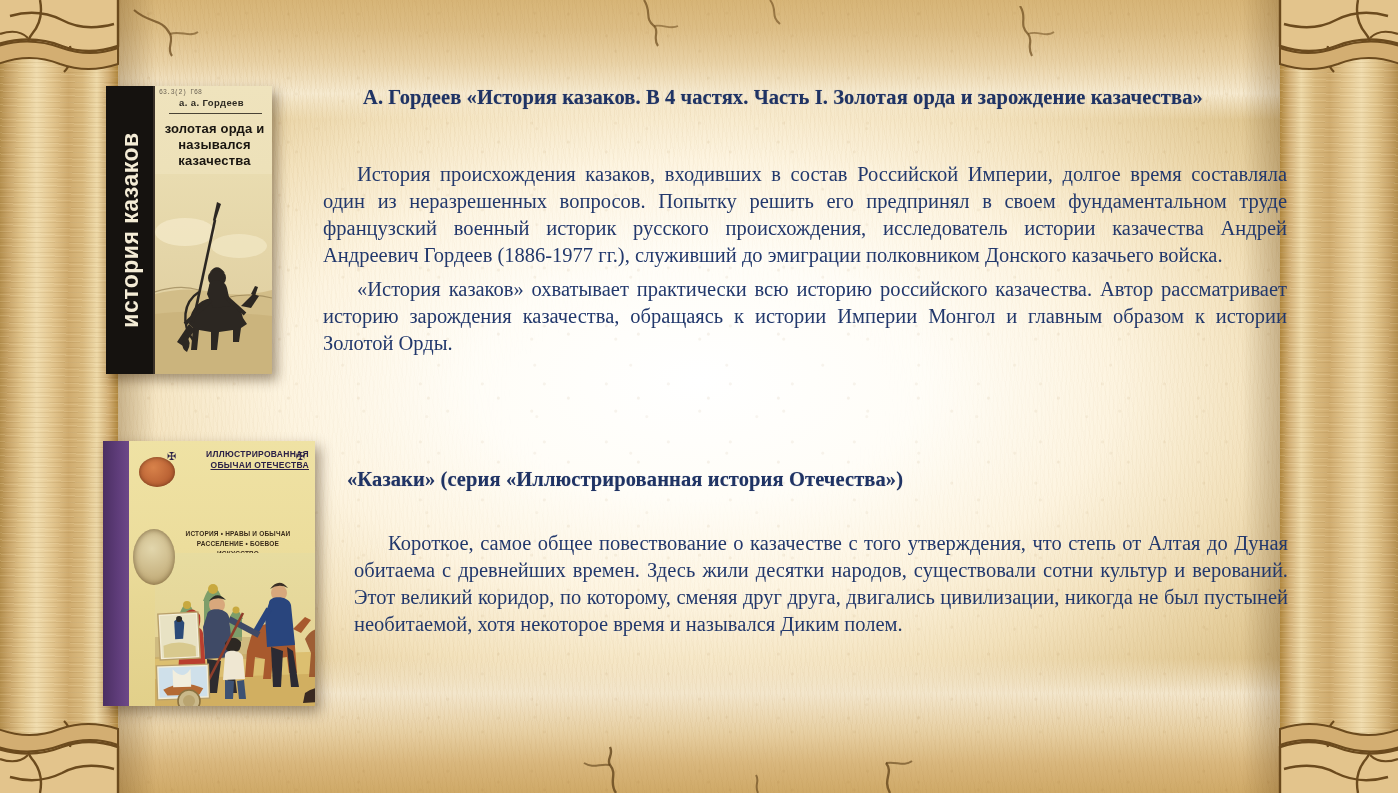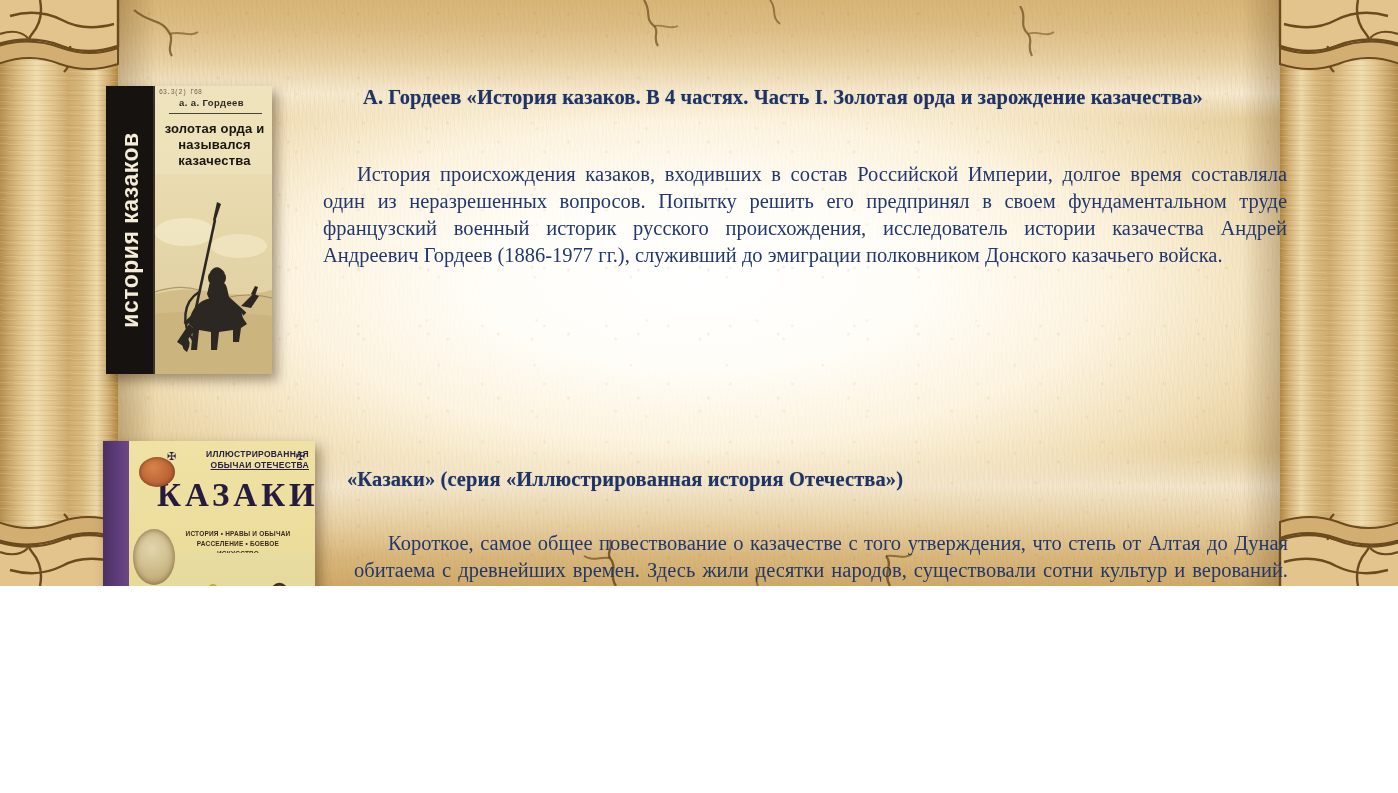--- a/index.html
+++ b/index.html
@@ -4,21 +4,21 @@
 <title>Казачество — книги</title>
 <style>
   html, body {
     margin: 0;
     padding: 0;
     background: #ffffff;
   }
   #slide {
     position: relative;
     width: 1398px;
-    height: 586px;
+    height: 793px;
     overflow: hidden;
     background: #86efac;
     font-family: "Liberation Serif", "DejaVu Serif", serif;
   }
 
   
   .parchment-base {
     position: absolute;
     inset: 0;
     background:
@@ -397,31 +397,31 @@
         <div class="c1-spine-txt">история казаков</div>
       </div>
     </div>
 
     <div class="block" style="left:316px; top:84px; width:978px;margin-left:47px;">
       <div class="heading">А. Гордеев «История казаков. В 4 частях. Часть I. Золотая орда и зарождение казачества»</div>
     </div>
 
     <div class="block body-text" style="left:316px; top:154px; width:978px;">
       <p>История происхождения казаков, входивших в состав Российской Империи, долгое время составляла один из неразрешенных вопросов. Попытку решить его предпринял в своем фундаментальном труде французский военный историк русского происхождения, исследователь истории казачества Андрей Андреевич Гордеев (1886-1977 гг.), служивший до эмиграции полковником Донского казачьего войска.</p>
+      <p>«История казаков» охватывает практически всю историю российского казачества. Автор рассматривает историю зарождения казачества, обращаясь к истории Империи Монгол и главным образом к истории Золотой Орды.</p>
     </div>
 
     <div class="cover2">
       <div class="c2-face">
         <div class="c2-cross l">✠</div>
         <div class="c2-cross r">✠</div>
         <div class="c2-series">
           <span>ИЛЛЮСТРИРОВАННАЯ</span><br>
           <u>ОБЫЧАИ ОТЕЧЕСТВА</u>
         </div>
-        <div class="c2-title">КАЗАКИ</div>
         <div class="c2-sub">
           <span>ИСТОРИЯ • НРАВЫ И ОБЫЧАИ</span><br>
           <span>РАССЕЛЕНИЕ • БОЕВОЕ ИСКУССТВО</span><br>
           <span>ВОЙНЫ И ВОССТАНИЯ</span>
         </div>
         <div class="c2-art">
           <svg width="186" height="153" viewBox="0 0 186 153" preserveAspectRatio="xMidYMid slice">
             <defs>
               <linearGradient id="sky2" x1="0" y1="0" x2="0" y2="1">
                 <stop offset="0" stop-color="#e7dca0"></stop>

